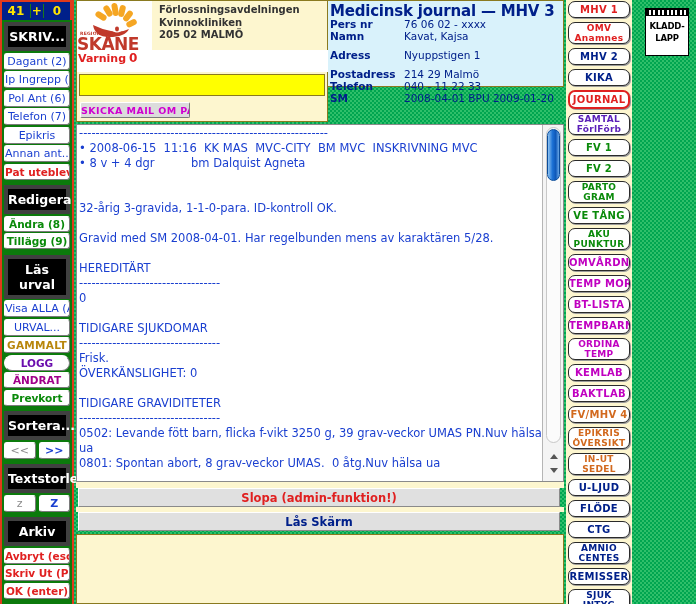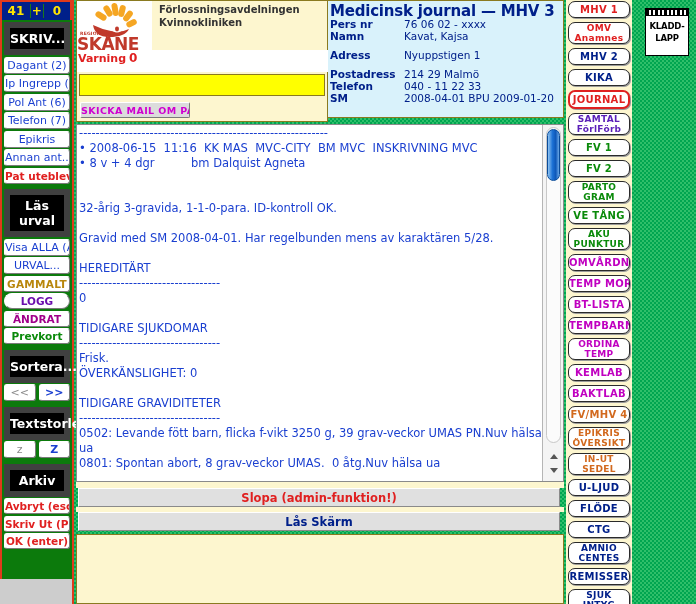--- a/index.html
+++ b/index.html
@@ -35,21 +35,21 @@
   }
   .cb-a{flex:1.6;border-right:1px solid #1a7a1a;}
   .cb-b{flex:0.7;border-right:1px solid #1a7a1a;}
   .cb-c{flex:1.5;}
   .lgroup{
     background:#0c7a0c;padding:2px;border-left:2px solid #e03a1c;border-right:0;
     box-sizing:border-box;
   }
   .blackbar{
     background:#000;color:#fff;font-weight:bold;font-size:12.5px;
-    text-align:center;padding:3px 0;border:6px solid #404040;
+    text-align:center;padding:3px 0;border:4px solid #404040;
     box-sizing:border-box;
   }
   .lbtn{
     display:block;width:100%;box-sizing:border-box;
     background:#ffffff;border:1px solid #7a7a7a;border-top-color:#fff;border-left-color:#fff;
     border-radius:3px;
     font-size:11px;color:#1a3fd0;text-align:center;padding:1px 0;margin:1.5px 0;
     white-space:nowrap;overflow:hidden;font-family:"DejaVu Sans",sans-serif;
   }
   .lbtn.red{color:#e02020;font-weight:bold;font-size:10.5px;}
@@ -87,21 +87,21 @@
   }
   #mailbtn{
     position:absolute;left:3px;top:101px;width:110px;height:16px;
     background:#dcdcdc;border:1px solid #7a7a7a;border-top-color:#fff;border-left-color:#fff;
     border-radius:2px;color:#d000d0;font-weight:bold;font-size:9.5px;
     text-align:center;line-height:15px;overflow:hidden;white-space:nowrap;
     letter-spacing:0.4px;box-sizing:border-box;
   }
 
   #hdr-right{
-    position:absolute;left:328px;top:0;width:236px;height:118px;
+    position:absolute;left:328px;top:0;width:236px;height:87px;
     background:#d9f2fb;border:1px solid #8a7a20;border-left:none;box-sizing:border-box;
   }
   #journal-title{
     position:absolute;left:2px;top:1px;font-size:15px;font-weight:bold;color:#00208a;
     letter-spacing:-0.2px;
   }
   .pfield{position:absolute;font-size:10.5px;color:#00208a;font-weight:bold;}
   .pval{position:absolute;font-size:10.5px;color:#00208a;}
 
   
@@ -191,20 +191,25 @@
   <div id="left-sections">
       <div class="lgroup">
         <div class="blackbar">SKRIV...</div>
         <div class="lbtn blue">Dagant (2)</div>
         <div class="lbtn blue">Ip Ingrepp (5)</div>
         <div class="lbtn blue">Pol Ant (6)</div>
         <div class="lbtn blue">Telefon (7)</div>
         <div class="lbtn blue">Epikris</div>
         <div class="lbtn blue">Annan ant...</div>
         <div class="lbtn red">Pat uteblev</div>
+      </div>
+      <div class="lgroup">
+        <div class="blackbar">Redigera</div>
+        <div class="lbtn green">Ändra (8)</div>
+        <div class="lbtn green">Tillägg (9)</div>
       </div>
       <div class="lgroup">
         <div class="blackbar">Läs urval</div>
         <div class="lbtn blue">Visa ALLA (A)</div>
         <div class="lbtn blue">URVAL...</div>
         <div class="lbtn gold">GAMMALT</div>
         <div class="lbtn purple">LOGG</div>
         <div class="lbtn magenta">ÄNDRAT</div>
         <div class="lbtn green">Prevkort</div>
       </div>
@@ -246,20 +251,21 @@
         <ellipse cx="40" cy="28" rx="5" ry="3.6" fill="#fff"></ellipse>
         <ellipse cx="40" cy="28" rx="2" ry="2.4" fill="#c0392b"></ellipse>
       </g>
     </svg>
   </div>
   <div id="region-txt">REGION</div>
   <div id="skane-txt">SKÅNE</div>
   <div id="clinic">
       <div>Förlossningsavdelningen</div>
       <div>Kvinnokliniken</div>
+      <div>205 02 MALMÖ</div>
     </div>
   <div id="warning-row">
     <div id="warning-lbl">Varning</div>
     <div id="warning-val">0</div>
   </div>
   <div id="yellowbar"></div>
   <div id="mailbtn">SKICKA MAIL OM PAT</div>
 </div>
 
 <div id="hdr-right">

